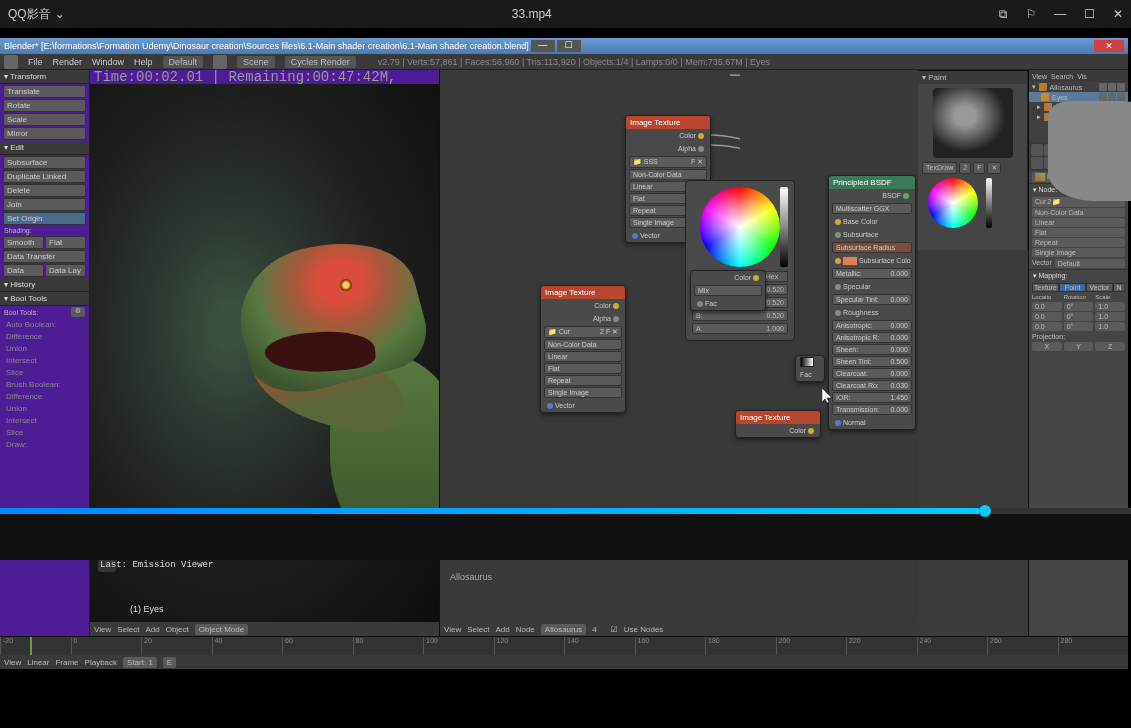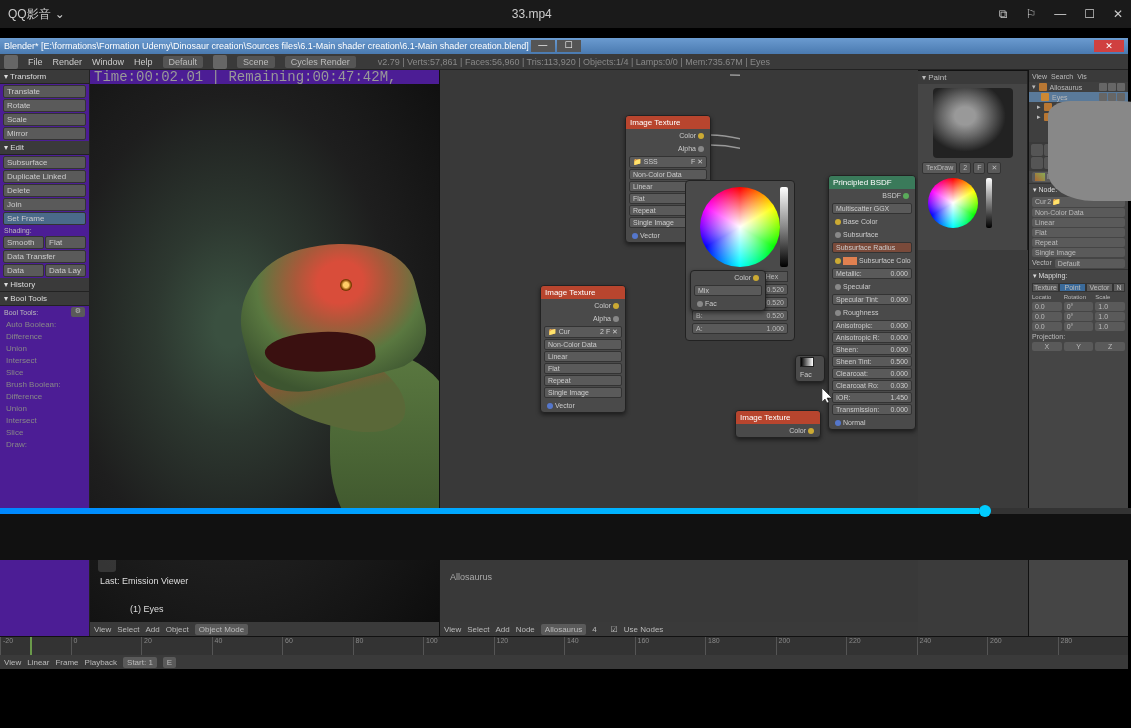--- a/index.html
+++ b/index.html
@@ -40,21 +40,21 @@
 
 .viewport { flex: 0 0 350px; background: #2a2a2a; position: relative; border-right: 1px solid #111; display: flex; flex-direction: column; }
 .vp-header { height: 14px; background: #4c1d95; padding: 0 4px; font-size: 14px; color: #999; line-height: 14px; font-family: Liberation Mono, monospace; }
 .vp-canvas { flex: 1; background: radial-gradient(ellipse at 40% 45%, #3a5040 5%, #2d3830 25%, #1e1e1e 55%, #0d0d0d 100%); position: relative; overflow: hidden; }
 .dino-body { position: absolute; top: 120px; left: 100px; width: 260px; height: 340px; }
 .dino-head { position: absolute; top: 40px; left: 50px; width: 180px; height: 140px; background: radial-gradient(ellipse at 60% 30%, #d94d3a 15%, #a8593a 30%, #5a7840 55%, #3d5530 80%); border-radius: 60% 80% 30% 50% / 70% 60% 40% 40%; transform: rotate(-15deg); }
 .dino-jaw { position: absolute; top: 140px; left: 60px; width: 160px; height: 80px; background: linear-gradient(150deg, #b84530 20%, #5a6838 60%); border-radius: 20% 70% 40% 60%; transform: rotate(15deg); }
 .dino-neck { position: absolute; top: 150px; left: 140px; width: 140px; height: 200px; background: linear-gradient(180deg, #5a7840, #4a6535, #3a502a); border-radius: 40% 60% 30% 50%; }
 .dino-eye { position: absolute; top: 75px; left: 150px; width: 12px; height: 12px; background: radial-gradient(#ffcc66 30%, #884400 60%, #000); border-radius: 50%; }
 .dino-mouth { position: absolute; top: 128px; left: 75px; width: 110px; height: 40px; background: #3a1010; border-radius: 60% 80% 40% 90%; transform: rotate(-5deg); }
-.vp-status { position: absolute; bottom: 36px; left: 10px; font-size: 9px; color: #ddd; }
+.vp-status { position: absolute; bottom: 52px; left: 10px; font-size: 9px; color: #ddd; font-family: Liberation Mono, monospace; }
 .vp-obj-name { position: absolute; bottom: 8px; left: 40px; font-size: 9px; color: #ddd; }
 .vp-nav-cube { position: absolute; bottom: 50px; left: 8px; width: 18px; height: 28px; background: #4a4a4a; border-radius: 3px; opacity: 0.6; }
 .vp-toolbar { height: 14px; background: #3a3a3a; display: flex; align-items: center; padding: 0 4px; font-size: 8px; gap: 6px; }
 
 
 .node-area { flex: 1; background: #393939; position: relative; display: flex; flex-direction: column; }
 .node-canvas { flex: 1; position: relative; background: #393939; overflow: hidden; background-image: radial-gradient(#444 0.5px, transparent 0.5px); background-size: 16px 16px; }
 
 .node { position: absolute; background: #4a4a4a; border: 1px solid #222; border-radius: 4px; font-size: 8px; color: #ccc; box-shadow: 0 2px 4px rgba(0,0,0,0.5); }
 .node-title { background: #b8452e; padding: 2px 4px; border-radius: 3px 3px 0 0; color: #fff; font-size: 8px; }
@@ -189,21 +189,21 @@
         <div class="ts-header">Transform</div>
         <div class="ts-btn">Translate</div>
         <div class="ts-btn">Rotate</div>
         <div class="ts-btn">Scale</div>
         <div class="ts-btn">Mirror</div>
         <div class="ts-header">Edit</div>
         <div class="ts-btn">Subsurface</div>
         <div class="ts-btn">Duplicate Linked</div>
         <div class="ts-btn">Delete</div>
         <div class="ts-btn">Join</div>
-        <div class="ts-btn" style="background:#4a6a8a">Set Frame</div>
+        <div class="ts-btn" style="background:#4a6a8a">Set Origin</div>
         <div style="padding:1px 4px;font-size:7px">Shading:</div>
         <div class="ts-btn-row">
           <div class="ts-btn">Smooth</div>
           <div class="ts-btn">Flat</div>
         </div>
         <div class="ts-btn">Data Transfer</div>
         <div class="ts-btn-row">
           <div class="ts-btn">Data</div>
           <div class="ts-btn">Data Lay</div>
         </div>

